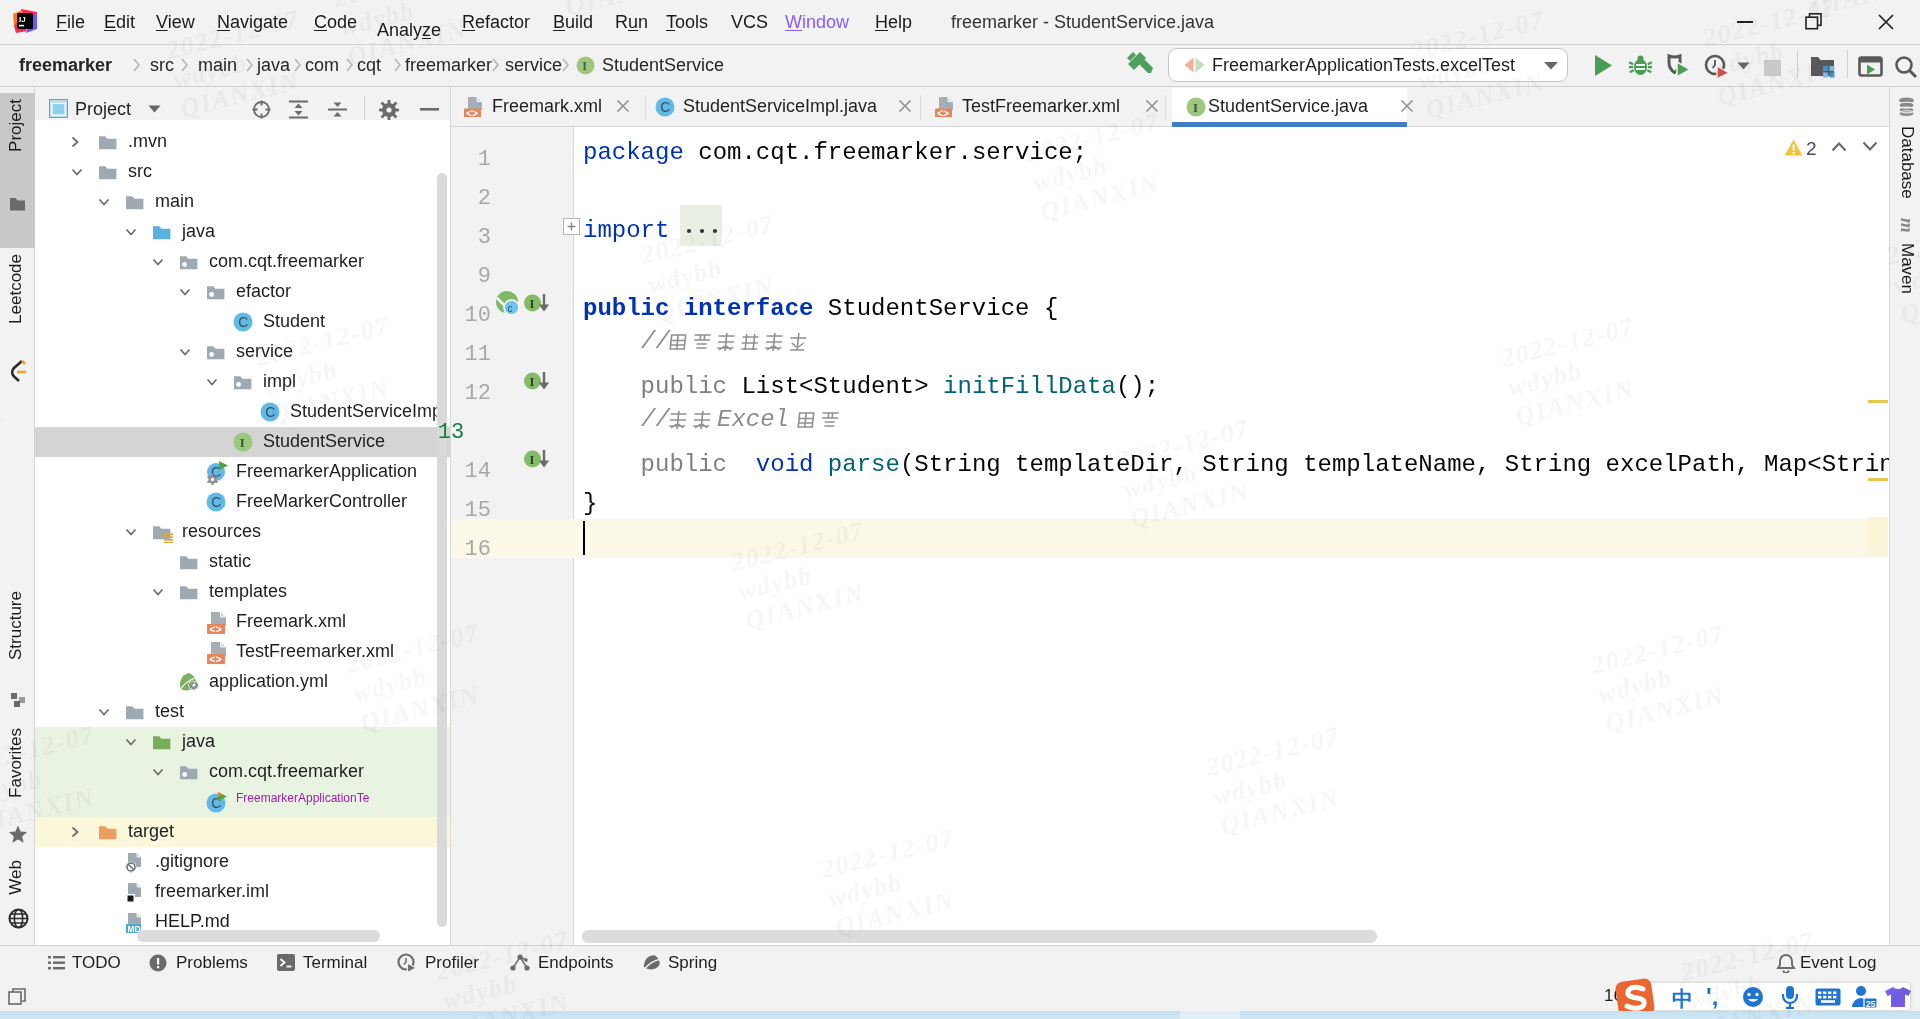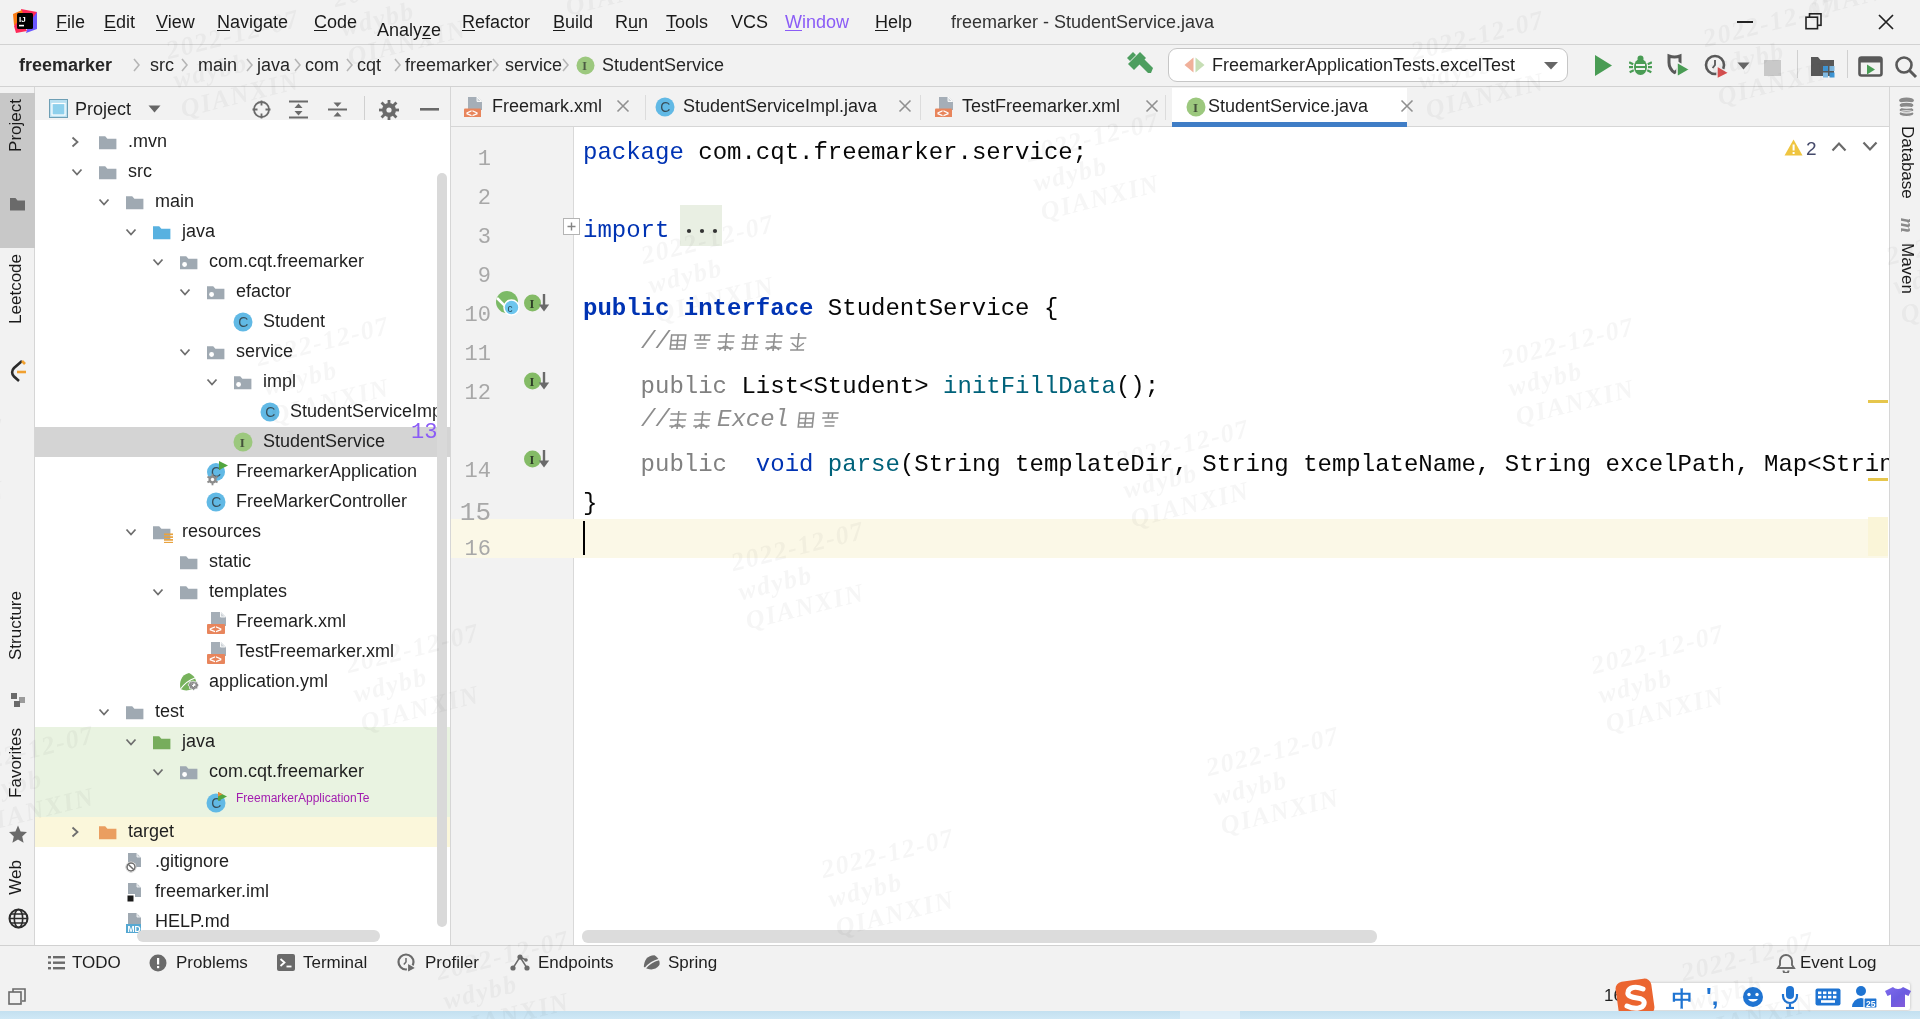--- a/index.html
+++ b/index.html
@@ -472,23 +472,23 @@
 <div class="ab" style="left:451px;top:127px;width:122px;height:818px;background:#f2f2f2"></div>
 <div class="ab" style="left:573px;top:127px;width:1px;height:818px;background:#d9d9d9"></div>
 <div class="ab" style="left:451px;top:519px;width:1437px;height:39px;background:#fbf8e7"></div>
 <div class="ab mono" style="left:411px;top:147px;width:80px;text-align:right;font-size:22px;color:#a8a8a8">1</div>
 <div class="ab mono" style="left:411px;top:186px;width:80px;text-align:right;font-size:22px;color:#a8a8a8">2</div>
 <div class="ab mono" style="left:411px;top:225px;width:80px;text-align:right;font-size:22px;color:#a8a8a8">3</div>
 <div class="ab mono" style="left:411px;top:264px;width:80px;text-align:right;font-size:22px;color:#a8a8a8">9</div>
 <div class="ab mono" style="left:411px;top:303px;width:80px;text-align:right;font-size:22px;color:#a8a8a8">10</div>
 <div class="ab mono" style="left:411px;top:342px;width:80px;text-align:right;font-size:22px;color:#a8a8a8">11</div>
 <div class="ab mono" style="left:411px;top:381px;width:80px;text-align:right;font-size:22px;color:#a8a8a8">12</div>
-<div class="ab mono" style="left:411px;top:420px;width:80px;text-align:left;font-size:22px;color:#8b5cf6">13</div>
+<div class="ab mono" style="left:411px;top:420px;width:80px;text-align:center;font-size:22px;color:#15803d">13</div>
 <div class="ab mono" style="left:411px;top:459px;width:80px;text-align:right;font-size:22px;color:#a8a8a8">14</div>
-<div class="ab mono" style="left:411px;top:498px;width:80px;text-align:right;font-size:26px;color:#a8a8a8">15</div>
+<div class="ab mono" style="left:411px;top:498px;width:80px;text-align:right;font-size:22px;color:#a8a8a8">15</div>
 <div class="ab mono" style="left:411px;top:537px;width:80px;text-align:right;font-size:22px;color:#a8a8a8">16</div>
 <div class="ab mono" style="left:583px;top:133px;font-size:24px;line-height:39px;white-space:pre"><span style="color:#0033b3;">package</span><span style="color:#070707;"> com.cqt.freemarker.service;</span></div>
 <div class="ab mono" style="left:583px;top:211px;font-size:24px;line-height:39px;white-space:pre"><span style="color:#0033b3;">import</span><span style="color:#070707;"> </span></div>
 <div class="ab" style="left:680px;top:205px;width:42px;height:41px;background:#e9efe3"></div>
 <svg class="ic" style="left:686px;top:228px;" width="32" height="6" viewBox="0 0 32 6">
     <g fill="#333">
       <circle cx="3" cy="3" r="2.1"></circle>
       <circle cx="16" cy="3" r="2.1"></circle>
       <circle cx="29" cy="3" r="2.1"></circle>
     </g>

